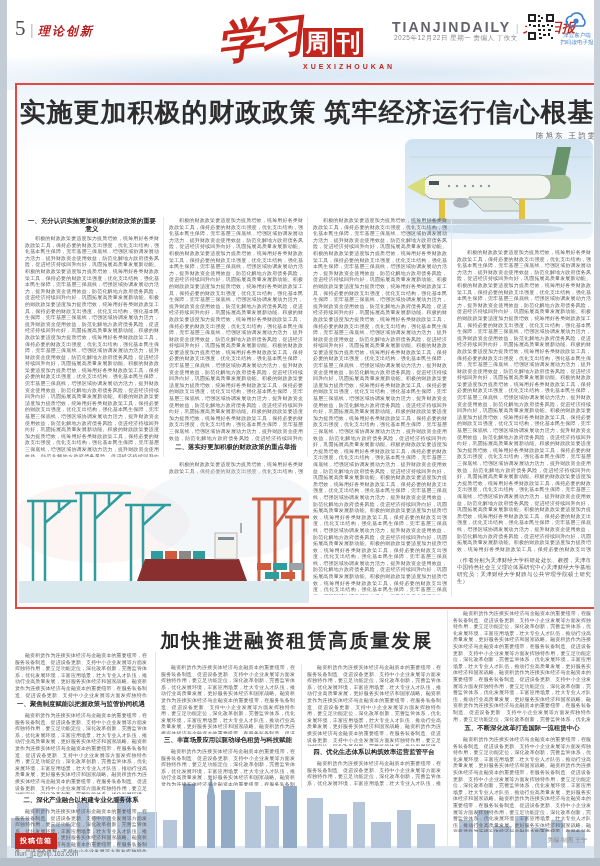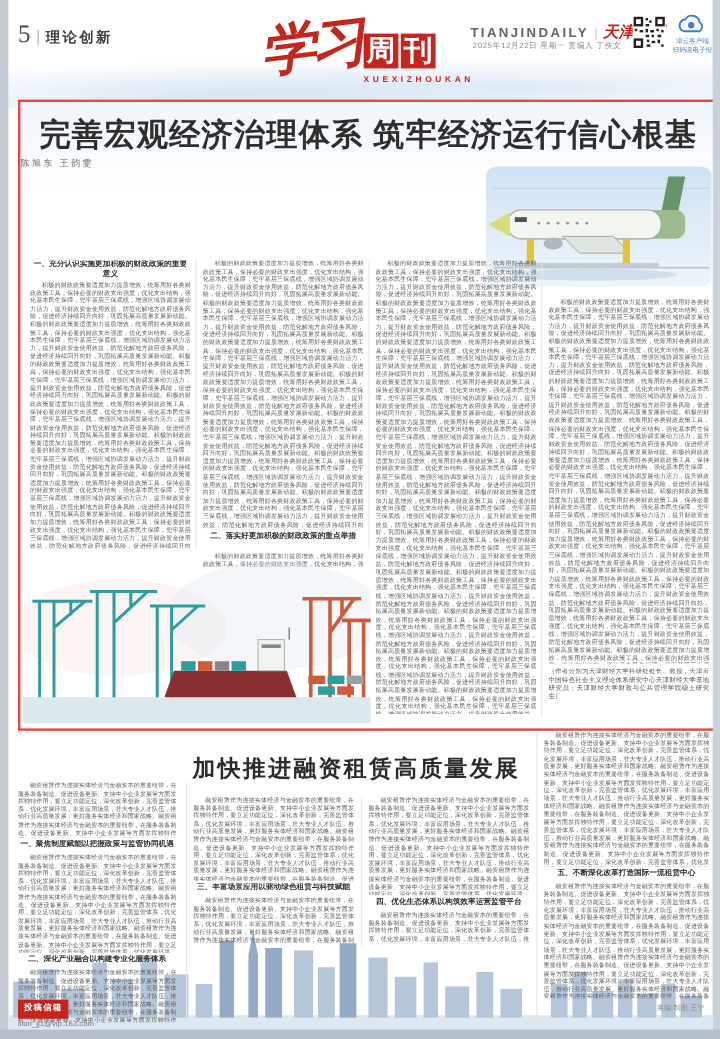--- a/index.html
+++ b/index.html
@@ -2,32 +2,32 @@
 <html><head>
 <meta charset="utf-8">
 <style>
   html,body{margin:0;padding:0;}
   body{width:600px;height:866px;background:#c3ccd5;font-family:"Liberation Sans",sans-serif;position:relative;overflow:hidden;}
   .page{position:absolute;left:7px;top:0;width:587px;height:858px;background:#ffffff;}
   .abs{position:absolute;}
   
   .pagenum{font-size:21px;color:#4a4a4a;font-family:"Liberation Serif",serif;}
   .pipe{color:#bbb;font-size:14px;}
-  .section-name{font-size:12px;font-weight:bold;color:#404040;letter-spacing:2px;}
+  .section-name{font-size:12px;font-weight:bold;color:#b91c1c;letter-spacing:2px;font-style:italic;}
   .mast-cal{font-size:46px;color:#c5251d;font-weight:bold;font-style:italic;font-family:"DejaVu Serif",serif;transform:rotate(-7deg);letter-spacing:-4px;display:inline-block;}
   .mast-box{display:inline-block;width:29px;height:29px;background:#c5251d;color:#fff;font-size:24px;font-weight:bold;text-align:center;line-height:30px;margin-left:2px;}
   .pinyin{font-size:7px;color:#c5251d;font-weight:bold;letter-spacing:3px;}
-  .brand-en{font-size:11px;font-weight:bold;color:#63636e;letter-spacing:2px;}
+  .brand-en{font-size:14px;font-weight:bold;color:#63636e;letter-spacing:2px;}
   .brand-cn{font-size:13px;font-weight:bold;font-style:italic;color:#c5251d;font-family:"DejaVu Serif",serif;}
   .dateline{font-size:6.5px;color:#8a8a8a;letter-spacing:0.5px;}
   .qrnote{font-size:5.5px;color:#4a86c8;line-height:7px;}
   
   .redbox{left:8px;top:83px;width:580px;height:522px;border:2px solid #e04a42;background:linear-gradient(180deg,#eef5fb 0%,#ffffff 14%,#ffffff 100%);}
   .headline1{font-size:26px;font-weight:900;color:#2e2e2e;letter-spacing:1px;text-align:center;white-space:nowrap;}
-  .authors{font-size:7.5px;color:#666;text-align:left;letter-spacing:2px;}
+  .authors{font-size:7.5px;color:#666;text-align:right;letter-spacing:2px;}
   .abstract{font-size:8.5px;font-weight:bold;color:#95463c;line-height:13px;text-align:justify;text-indent:2em;}
   .col{font-size:5px;line-height:6.6px;color:#5a5a5a;text-align:justify;overflow:hidden;text-indent:2em;overflow-wrap:anywhere;}
   .colhead{font-size:6.4px;font-weight:bold;color:#2f2f2f;line-height:8px;text-align:center;overflow:hidden;}
   .note{font-size:5.4px;line-height:7px;color:#555;text-align:justify;overflow:hidden;overflow-wrap:anywhere;}
   .vline{width:1px;background:#e6e6e6;}
   
   .headline2{font-size:19px;font-weight:900;color:#2b2b2b;letter-spacing:2px;text-align:center;white-space:nowrap;}
   .badge{background:#c5251d;color:#fff;font-size:7px;font-weight:bold;text-align:center;line-height:16px;letter-spacing:1px;}
   .email{font-size:6.5px;color:#777;}
   .credit{font-size:6px;color:#8a8a8a;text-align:right;}
@@ -97,21 +97,21 @@
     <path d="M7 14 a5 5 0 0 1 1-9.8 A6.5 6.5 0 0 1 20 6.5 a4.5 4.5 0 0 1 0 7.5 z" fill="none" stroke="#3b7fd4" stroke-width="1.6"></path>
     <circle cx="13" cy="9" r="2.6" fill="#3b7fd4"></circle>
   </svg>
   <div class="abs qrnote" style="left:552px;top:32px;width:36px;text-align:center;">
     <div>津云客户端</div>
     <div>扫码读电子报</div>
   </div>
 
   <div class="abs redbox">
 
-    <div class="abs headline1" style="left:0;top:10px;width:100%;">完善宏观经济治理体系 筑牢经济运行信心根基</div>
+    <div class="abs headline1" style="left:0;top:10px;width:100%;">实施更加积极的财政政策 筑牢经济运行信心根基</div>
     <div class="abs authors" style="left:0;top:46px;width:100%;">陈旭东 王韵雯</div>
 
     <svg class="abs" style="left:382px;top:52px;" width="196" height="106" viewBox="0 0 196 106">
       <defs>
         <linearGradient id="sky" x1="0" y1="0" x2="0" y2="1">
           <stop offset="0" stop-color="#cfe2f1"></stop>
             <stop offset="1" stop-color="#eef5fa"></stop>
         </linearGradient>
       </defs>
       <rect x="6" y="2" width="188" height="100" rx="8" fill="url(#sky)"></rect>

